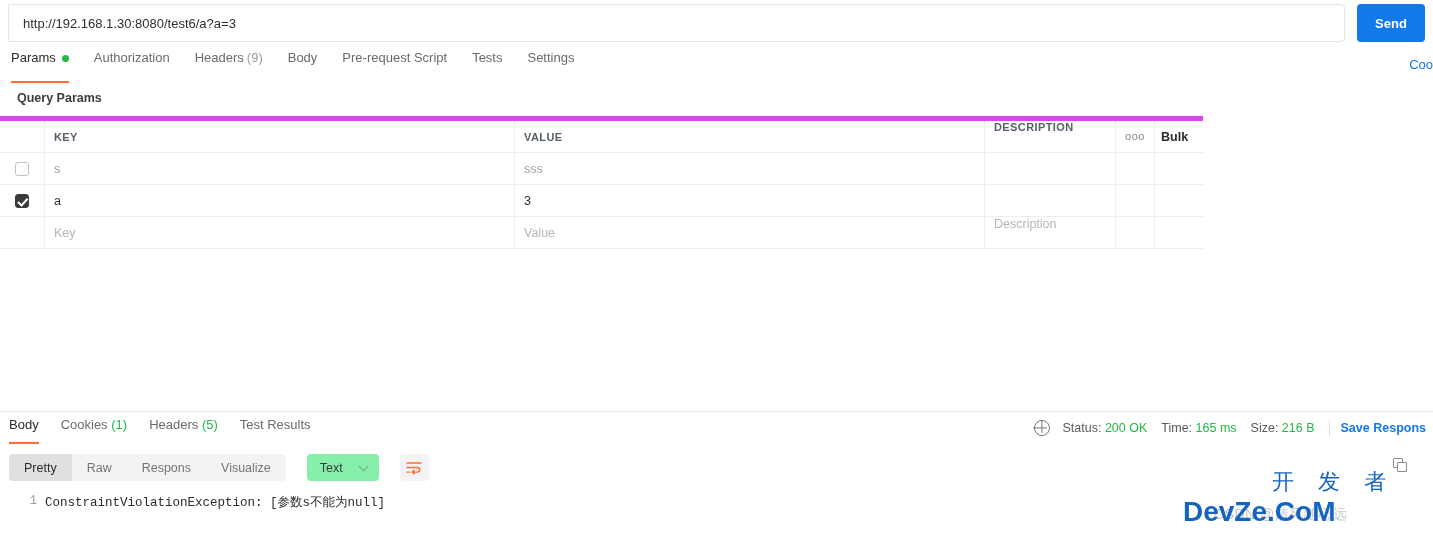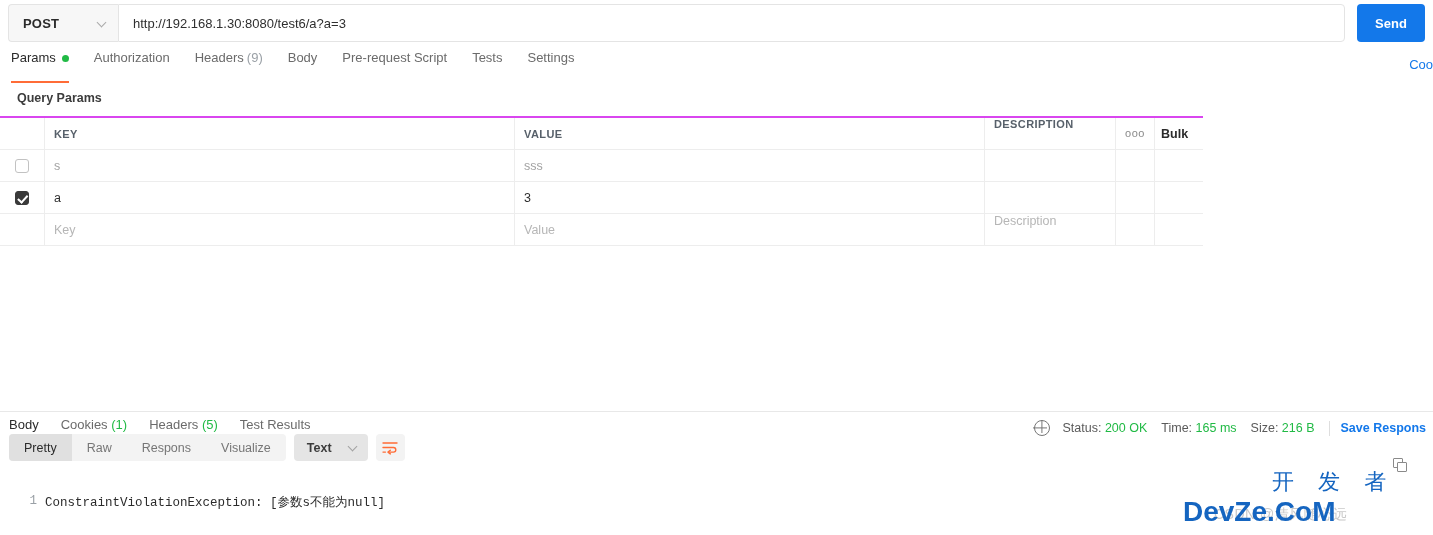--- a/index.html
+++ b/index.html
@@ -139,21 +139,21 @@
     position: absolute;
     left: 17px; top: 91px;
     font-size: 12.5px;
     font-weight: bold;
     color: #3c3c3c;
   }
   .ptable {
     position: absolute;
     left: 0; top: 116px;
     width: 1203px;
-    border-top: 2px solid #d946ef;
+    border-top: 5px solid #d946ef;
     box-sizing: border-box;
   }
   .prow {
     display: flex;
     border-bottom: 1px solid #ededed;
     height: 32px;
     align-items: center;
     box-sizing: border-box;
   }
   .prow.head { height: 32px; }
@@ -334,23 +334,24 @@
   }
   .save-resp {
     color: #1378ea;
     font-weight: bold;
     cursor: pointer;
   }
 
   
   .btoolbar {
     position: absolute;
-    left: 9px; top: 434px;
+    left: 9px; top: 454px;
     display: flex;
     align-items: flex-end;
+    gap: 13px;
   }
   .seg {
     display: flex;
     background: #f3f3f3;
     border-radius: 4px;
     overflow: hidden;
     height: 27px;
   }
   .seg-item {
     padding: 0 15px;
@@ -361,29 +362,28 @@
     color: #767676;
     cursor: pointer;
   }
   .seg-item.active {
     background: #e0e0e0;
     color: #2b2b2b;
   }
   .fmt-select {
     margin-left: 8px;
     height: 27px;
-    background: #e5e5e5;
+    background: #86efac;
     border-radius: 4px;
     display: flex;
     align-items: center;
     padding: 0 9px 0 13px;
     font-size: 12.5px;
     color: #3c3c3c;
     cursor: pointer;
-    font-weight: bold;
   }
   .fmt-select .chev { margin-left: 16px; }
   .wrap-btn {
     margin-left: 8px;
     width: 29px; height: 27px;
     background: #f3f3f3;
     border-radius: 4px;
     display: flex;
     align-items: center;
     justify-content: center;
@@ -455,24 +455,20 @@
     border: 1.3px solid #8a8a8a;
     border-radius: 1px;
     background: #fff;
     box-sizing: border-box;
   }
 </style>
 </head>
 <body>
 
 <div class="urlbar">
-  <div class="method-select">
-    <span class="method-label">POST</span>
-    <span class="chev"></span>
-  </div>
   <input class="url-input" type="text" value="http://192.168.1.30:8080/test6/a?a=3" style="">
   <button class="send-btn">Send</button>
 </div>
 
 <div class="req-tabs">
   <div class="req-tab active">
     <span>Params</span>
     <span class="tab-dot"></span>
   </div>
   <div class="req-tab">

